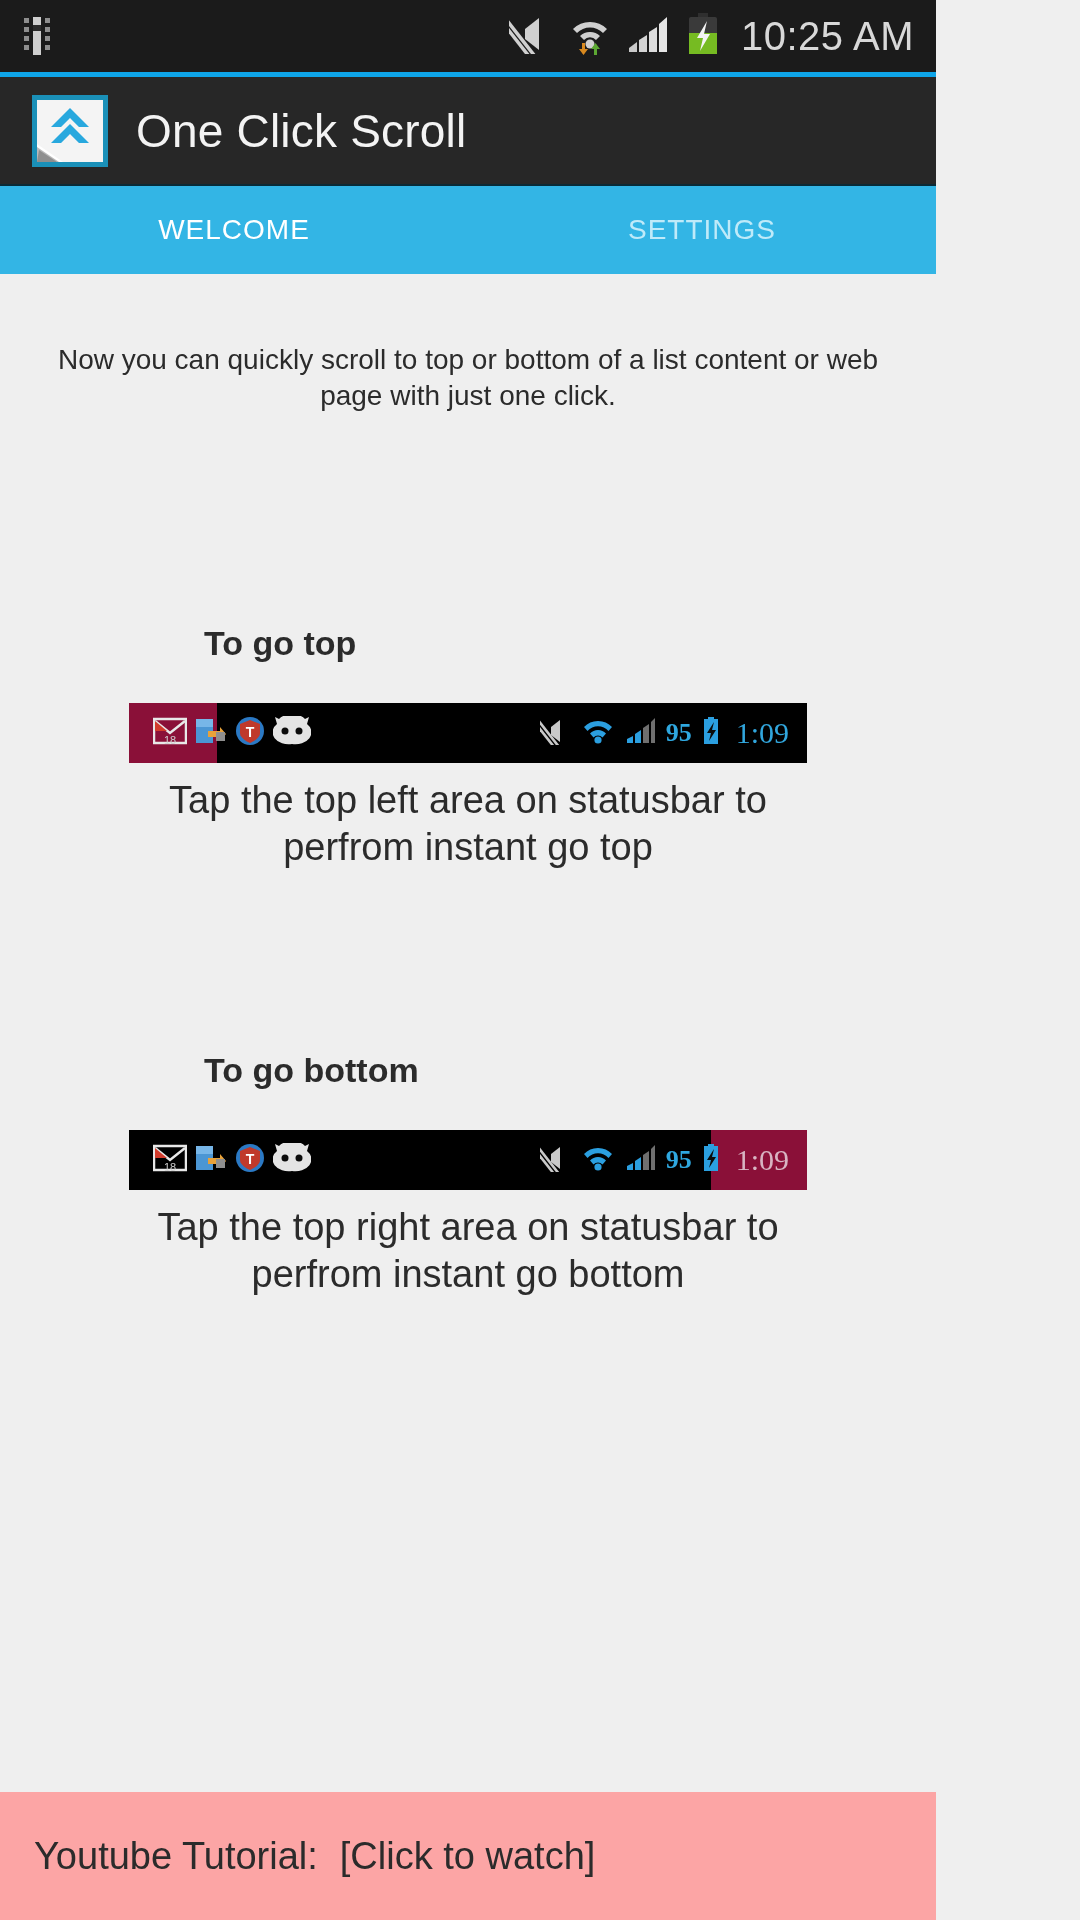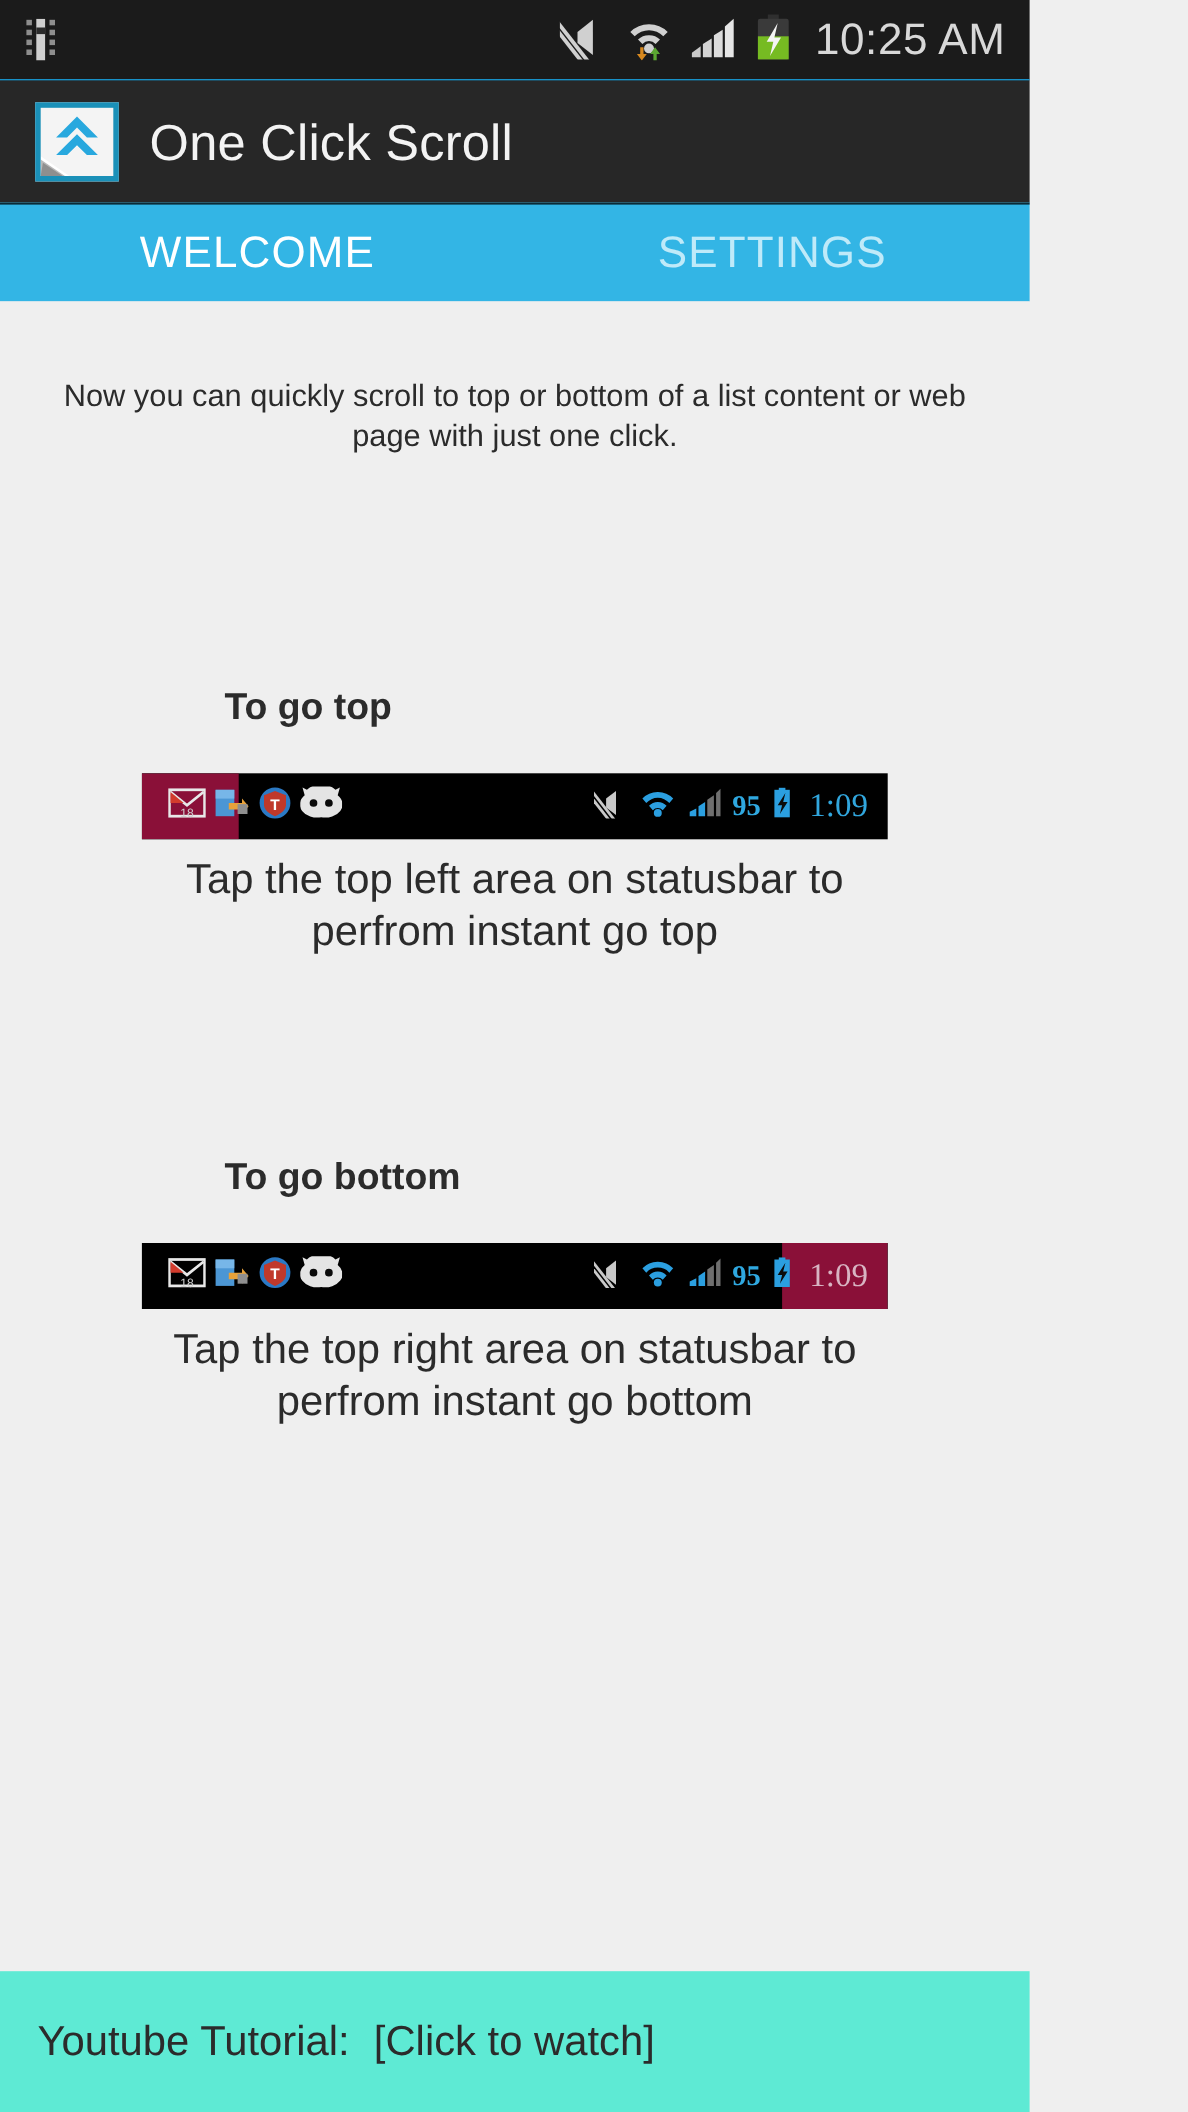--- a/index.html
+++ b/index.html
@@ -22,40 +22,40 @@
   .sys-clock {
     color:#d8d8d8; font-size:40px; letter-spacing:0.5px;
     font-family:"Liberation Sans", sans-serif; margin-left:8px;
   }
   .simicon { width:30px; height:38px; position:relative; }
 
   
   .appbar {
     height:112px; flex:0 0 112px; background:#272727;
     display:flex; align-items:center; padding:0 32px;
-    border-top:1px solid #0ea5e9;
+    border-top:5px solid #0ea5e9;
   }
   .app-icon {
     width:76px; height:72px; background:#f2f2f2;
     border:5px solid #1a90b8; position:relative; flex:0 0 auto;
     display:flex; align-items:center; justify-content:center; overflow:hidden;
   }
   .app-title {
     color:#f3f3f3; font-size:46px; margin-left:28px;
     font-weight:400; letter-spacing:0.2px; white-space:nowrap;
   }
 
   
   .tabbar {
     height:90px; flex:0 0 90px; background:#33b5e5;
     display:flex; align-items:stretch; border-top:2px solid #0a2a36;
   }
   .tab {
     flex:1 1 50%; display:flex; align-items:center; justify-content:center;
-    font-size:40px; letter-spacing:1px; white-space:nowrap;
+    font-size:28px; letter-spacing:1px; white-space:nowrap;
   }
   .tab.active { color:#ffffff; }
   .tab.inactive { color:#bfeaf9; }
 
   
   .content {
     flex:1 1 auto; background:#efefef; position:relative;
     display:flex; flex-direction:column;
   }
   .intro {
@@ -96,21 +96,21 @@
     gap:10px; padding-right:14px; z-index:2;font-family:Liberation Serif, serif;
   }
   .sb-batt-num { color:#2fa8e0; font-size:26px; font-weight:bold; }
   .sb-clock { color:#31a6dd; font-size:30px; padding-left:6px; padding-right:4px; }
   .sb-clock.dim { color:#d8b4c2; }
 
   
   .footer {
     position:absolute; left:0; right:0; bottom:0; height:128px;
     display:flex; align-items:center; padding-left:34px;
-    font-size:38px; color:#2b2b2b; background:#5eead4;
+    font-size:38px; color:#2b2b2b; background:#fca5a5;
   }
   .footer-link { margin-left:22px; color:#2b2b2b; }
 
   .spacer-fill { flex:1 1 auto; }
 </style>
 </head>
 <body>
 
 <div id="app">
 

